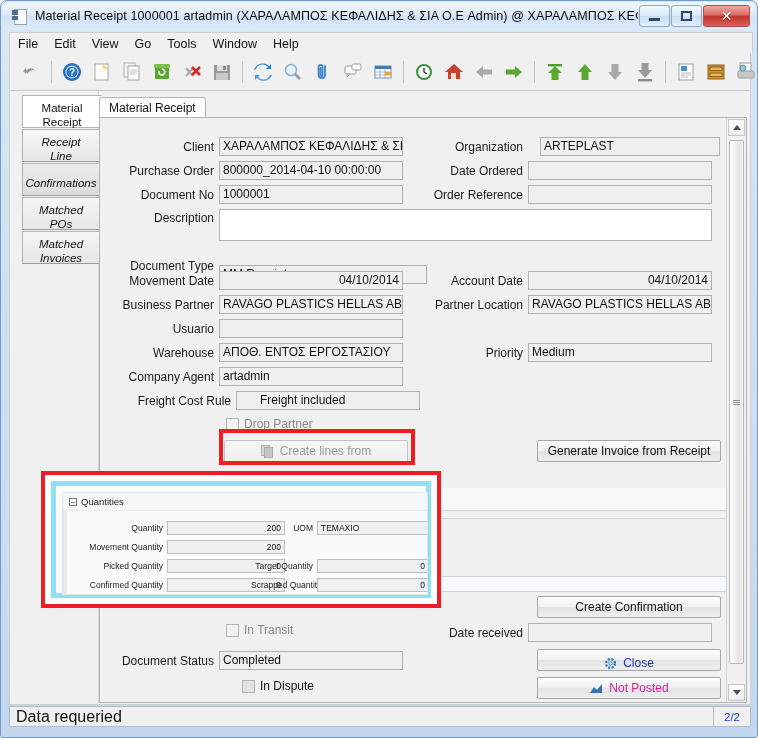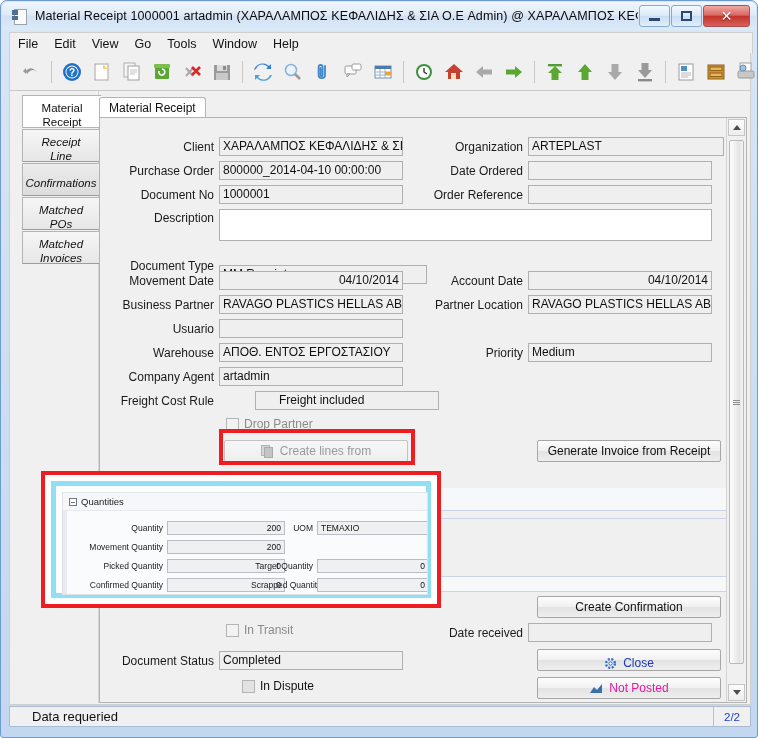--- a/index.html
+++ b/index.html
@@ -244,21 +244,21 @@
     border:4px solid #ee1d22;box-sizing:border-box;z-index:35;
     pointer-events:none;
   }
 
   
   #statusbar{
     position:absolute;left:8px;top:705px;width:742px;height:21px;
     background:#f0f0f0;border:1px solid #a9bcd4;box-sizing:border-box;
     display:flex;align-items:center;
   }
-  #status-text{font-size:13px;color:#111;padding-left:22px;flex:1 1 auto;}
+  #status-text{font-size:16px;color:#111;padding-left:6px;flex:1 1 auto;}
   #status-count{
     font-size:11.5px;color:#1b3fcf;border-left:1px solid #bfbfbf;
     width:36px;text-align:center;height:100%;display:flex;align-items:center;justify-content:center;
   }
 </style>
 </head>
 <body>
 
 <div id="window">
 
@@ -536,21 +536,21 @@
         <div class="row" style="left:0;top:225px;">
           <span class="lbl" style="width:119px;">Warehouse</span>
           <span class="fld" style="width:184px;">ΑΠΟΘ. ΕΝΤΟΣ ΕΡΓΟΣΤΑΣΙΟΥ</span>
         </div>
 
         <div class="row" style="left:0;top:249px;">
           <span class="lbl" style="width:119px;">Company Agent</span>
           <span class="fld" style="width:184px;">artadmin</span>
         </div>
 
-        <div class="row" style="left:0;top:273px;gap:36px;">
+        <div class="row" style="left:17px;top:273px;">
           <span class="lbl" style="width:119px;">Freight Cost Rule</span>
           <span class="fld" style="width:184px;padding-left:23px;">Freight included</span>
         </div>
 
         <div class="row chk" style="left:126px;top:299px;">
           <span class="chkbox"></span>
           <span class="chklbl">Drop Partner</span>
         </div>
 
         <div class="btn disabled" style="position:absolute;left:124px;top:322px;width:184px;">
@@ -558,21 +558,21 @@
             <svg width="13" height="13" viewBox="0 0 13 13">
                 <rect x="0.5" y="0.5" width="8" height="10" fill="#d6d6d6" stroke="#b4b4b4"></rect>
                 <rect x="3.5" y="2.5" width="8" height="10" fill="#c4c4c4" stroke="#aaa"></rect>
               </svg>
           </span>
           <span>Create lines from</span>
         </div>
 
         <div class="row" style="left:309px;top:19px;">
           <span class="lbl" style="width:119px;">Organization</span>
-          <span class="fld" style="width:196px;">ARTEPLAST</span>
+          <span class="fld" style="width:180px;margin-left:12px;">ARTEPLAST</span>
         </div>
         <div class="row" style="left:309px;top:43px;">
           <span class="lbl" style="width:119px;">Date Ordered</span>
           <span class="fld empty" style="width:184px;"></span>
         </div>
         <div class="row" style="left:309px;top:67px;">
           <span class="lbl" style="width:119px;">Order Reference</span>
           <span class="fld empty" style="width:184px;"></span>
         </div>
         <div class="row" style="left:309px;top:153px;">

